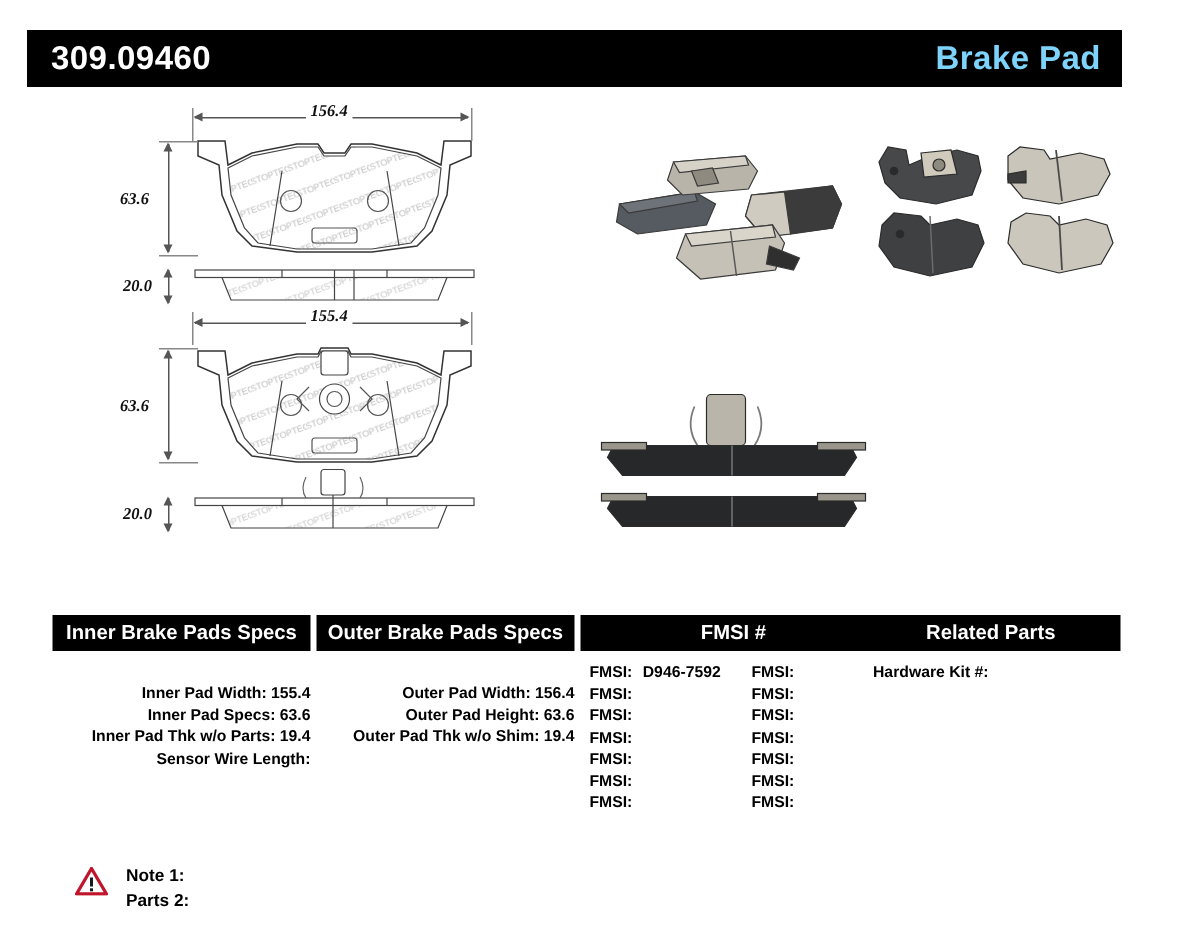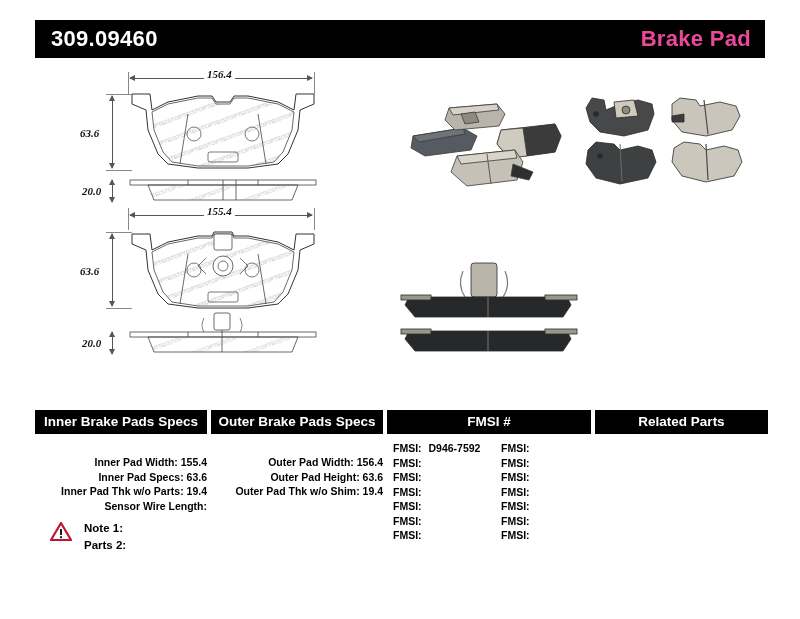--- a/index.html
+++ b/index.html
@@ -12,39 +12,39 @@
     height: 619px;
     position: relative;
     font-family: "Liberation Sans", sans-serif;
     color: #000000;
     overflow: hidden;
   }
 
   
   .header-bar {
     position: absolute;
-    left: 35px;
+    left: 18px;
     top: 20px;
     width: 730px;
     height: 38px;
     background: #000000;
     display: flex;
     align-items: center;
     justify-content: space-between;
     box-sizing: border-box;
     padding: 0 14px 0 16px;
   }
   .header-part {
     color: #ffffff;
     font-size: 22px;
     font-weight: bold;
     letter-spacing: 0.3px;
   }
   .header-title {
-    color: #ec4899;
+    color: #7dd3fc;
     font-size: 22px;
     font-weight: bold;
     letter-spacing: 0.3px;
   }
 
   
   .drawings {
     position: absolute;
     left: 0;
     top: 60px;
@@ -149,21 +149,21 @@
     font-size: 10.5px;
     font-weight: bold;
     line-height: 14.5px;
     padding-left: 8px;
   }
 
   
   .notes {
     position: absolute;
     left: 50px;
-    top: 520px;
+    top: 576px;
     display: flex;
     align-items: flex-start;
   }
   .warn-icon { margin-top: 2px; margin-right: 12px; }
   .note-lines {
     font-size: 11.5px;
     font-weight: bold;
     line-height: 17px;
   }
 </style>
@@ -445,22 +445,28 @@
           <span class="val"></span>
         </div>
         <div class="fmsi-row">
           <span class="lbl">FMSI:</span>
           <span class="val"></span>
         </div>
       </div>
     </div>
   </div>
 
-  <div class="col" style="left:560px; width:173px;">
+  <div class="col" style="left:539px; width:173px;">
     <div class="col-head">Related Parts</div>
+    <div class="rp-body">
+      <div class="fmsi-row">
+        <span class="lbl">Hardware Kit #:</span>
+        <span class="val"></span>
+      </div>
+    </div>
   </div>
 
 </div>
 
 <div class="notes">
   <span class="warn-icon">
     <svg width="22" height="19" viewBox="0 0 22 19">
       <path d="M11,1 L21,18 L1,18 Z" fill="#ffffff" stroke="#c0152a" stroke-width="2.2" stroke-linejoin="round"></path>
       <rect x="10" y="7" width="2" height="6" fill="#1a1a1a"></rect>
       <rect x="10" y="14.2" width="2" height="2" fill="#1a1a1a"></rect>

